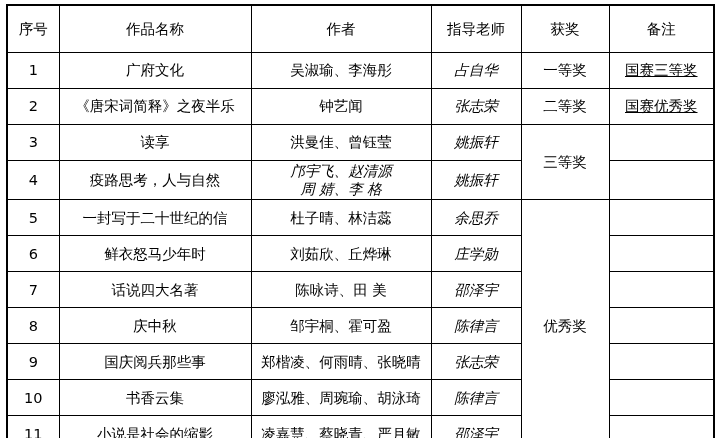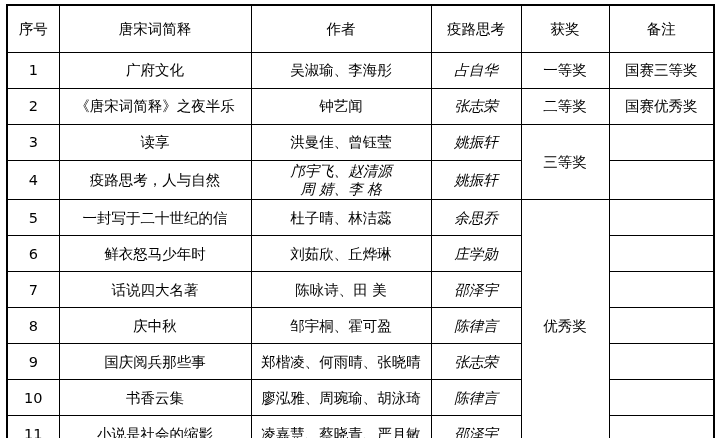--- a/index.html
+++ b/index.html
@@ -54,41 +54,41 @@
   col.c-award  { width: 88px; }
   col.c-remark { width: 105px; }
 
   td.idx { font-size: 14px; }
   td.title { font-size: 14.5px; }
   td.author { font-size: 14.5px; }
   td.two-line { line-height: 1.15; font-size: 14px; font-style: italic; }
   td.two-line .ln { display: block; }
   td.teacher { font-size: 14.5px; font-style: italic; }
   td.award { font-size: 15px; margin-top: 16px; }
-  td.remark { font-size: 14px; }
+  td.remark { font-size: 14px; text-decoration: underline; }
 </style>
 </head>
 <body>
 
 <div class="sheet">
   <table class="award-table">
     <colgroup>
       <col class="c-no">
       <col class="c-title">
       <col class="c-author">
       <col class="c-teach">
       <col class="c-award">
       <col class="c-remark">
     </colgroup>
     <thead>
       <tr>
         <th>序号</th>
-        <th>唐宋词简释</th>
+        <th>作品名称</th>
         <th>作者</th>
-        <th>疫路思考</th>
+        <th>指导老师</th>
         <th>获奖</th>
         <th>备注</th>
       </tr>
     </thead>
     <tbody>
 
       <tr>
         <td class="idx">1</td>
         <td class="title">广府文化</td>
         <td class="author">吴淑瑜、李海彤</td>

